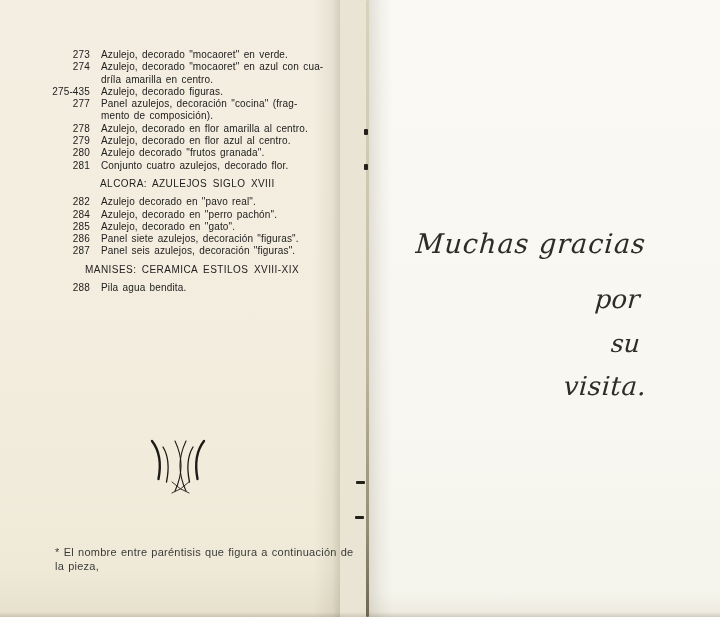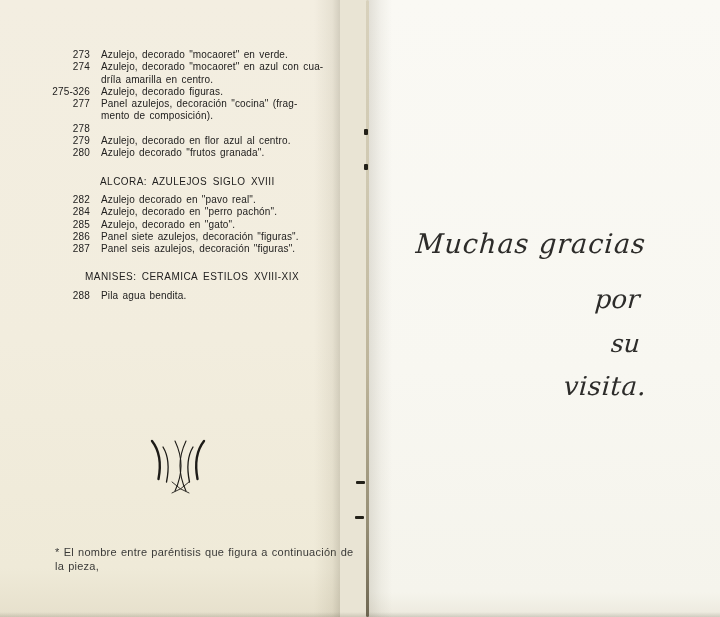--- a/index.html
+++ b/index.html
@@ -48,21 +48,21 @@
     position:absolute;left:36px;top:49px;width:312px;
     font-size:10px;line-height:12.3px;color:#222120;
     letter-spacing:0.15px;
   }
   .entry{display:flex;align-items:flex-start;}
   .entry-num{width:54px;text-align:right;flex-shrink:0;white-space:nowrap;}
   .entry-text{margin-left:11px;width:243px;white-space:pre-line;word-spacing:1.3px;text-align:left;}
   .entry-text .italic{font-style:italic;}
   .section-header{
     letter-spacing:0.45px;word-spacing:2.2px;
-    margin-top:16px;margin-bottom:6px;white-space:nowrap;
+    margin-top:6px;margin-bottom:6px;white-space:nowrap;
   }
   .section-header.s1{margin-left:64px;}
   .section-header.s2{margin-left:49px;}
   
   .printer-mark{position:absolute;left:146px;top:438px;}
   
   .footnote{
     position:absolute;left:30px;top:546px;width:330px;
     font-size:11px;line-height:13.5px;color:#3a3a38;
     letter-spacing:0.25px;word-spacing:0.8px;
@@ -91,38 +91,43 @@
         <div class="entry">
           <div class="entry-num">273</div>
           <div class="entry-text"><span>Azulejo, decorado "mocaoret" en verde.</span></div>
         </div>
         <div class="entry">
           <div class="entry-num">274</div>
           <div class="entry-text"><span>Azulejo, decorado "mocaoret" en azul con cua-
 dríla amarilla en centro.</span></div>
         </div>
         <div class="entry">
-          <div class="entry-num">275-326</div>
+          <div class="entry-num">275-435</div>
           <div class="entry-text"><span>Azulejo, decorado figuras.</span></div>
         </div>
         <div class="entry">
           <div class="entry-num">277</div>
           <div class="entry-text"><span>Panel azulejos, decoración "cocina" (frag-
 mento de composición).</span></div>
         </div>
         <div class="entry">
           <div class="entry-num">278</div>
+          <div class="entry-text"><span>Azulejo, decorado en flor amarilla al centro.</span></div>
         </div>
         <div class="entry">
           <div class="entry-num">279</div>
           <div class="entry-text"><span>Azulejo, decorado en flor azul al centro.</span></div>
         </div>
         <div class="entry">
           <div class="entry-num">280</div>
           <div class="entry-text"><span>Azulejo decorado "frutos granada".</span></div>
+        </div>
+        <div class="entry">
+          <div class="entry-num">281</div>
+          <div class="entry-text"><span>Conjunto cuatro azulejos, decorado flor.</span></div>
         </div>
         <div class="section-header s1">ALCORA:  AZULEJOS  SIGLO  XVIII</div>
         <div class="entry">
           <div class="entry-num">282</div>
           <div class="entry-text"><span>Azulejo decorado en "pavo real".</span></div>
         </div>
         <div class="entry">
           <div class="entry-num">284</div>
           <div class="entry-text"><span>Azulejo, decorado en "perro pachón".</span></div>
         </div>

